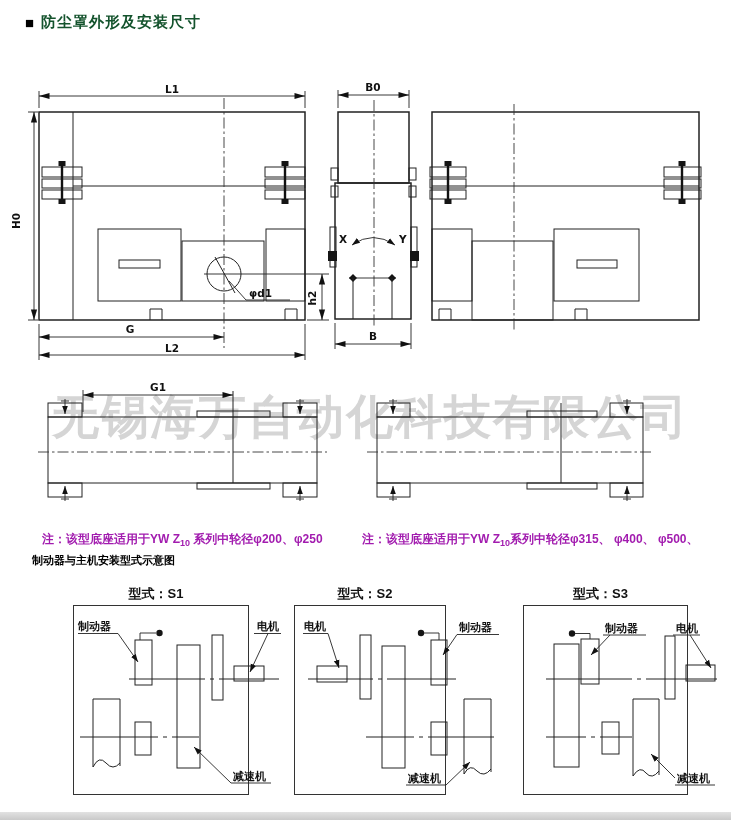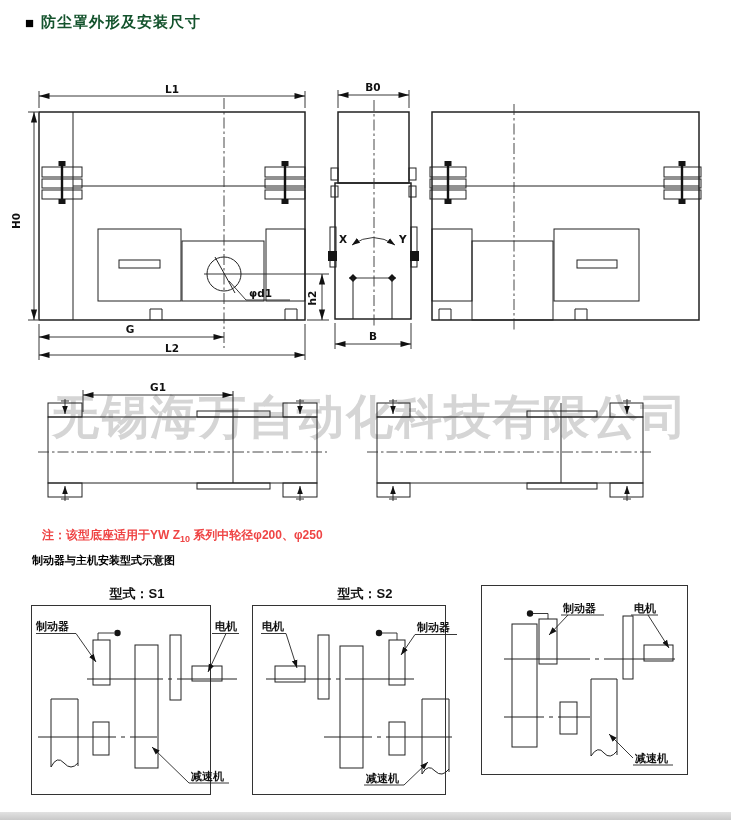--- a/index.html
+++ b/index.html
@@ -17,26 +17,26 @@
     color:rgba(150,150,150,0.40);z-index:0;user-select:none;
   }
   svg{position:absolute;z-index:1;}
   .ol{fill:none;stroke:#222;stroke-width:1.5;}
   .tl{fill:none;stroke:#222;stroke-width:1;}
   .dl{fill:none;stroke:#222;stroke-width:0.9;}
   .cl{fill:none;stroke:#333;stroke-width:0.9;stroke-dasharray:11 3 2.5 3;}
   .fl{fill:#151515;stroke:none;}
   .bolt{stroke:#111;stroke-width:2.4;}
   text.dim{font:600 10.5px "DejaVu Sans",sans-serif;fill:#111;}
-  .note{position:absolute;font-size:12px;font-weight:700;color:#ef4444;line-height:17px;z-index:2;}
+  .note{position:absolute;font-size:12px;font-weight:700;color:#a21caf;line-height:25px;z-index:2;}
   .note sub{font-size:9px;}
   .sec-heading{position:absolute;font-size:11px;font-weight:700;color:#000;z-index:2;}
   .panel{position:absolute;z-index:2;}
   .panel .ptitle{text-align:center;font-size:13px;font-weight:700;transform:translateX(16px);height:20px;}
-  .panel .pbox{border:1.5px solid #333;background:transparent;}
+  .panel .pbox{border:1.5px solid #333;background:transparent;margin-left:42px;}
   .panel svg{position:static;display:block;}
   text.plab{font:700 11px "DejaVu Sans",sans-serif;fill:#111;}
   .bottom-strip{position:absolute;left:0;top:812px;width:731px;height:8px;
     background:linear-gradient(#e2e2e2,#c9c9c9);z-index:3;}
 </style>
 </head>
 <body>
 
 <div class="page-title">
   <span class="sq">■</span>
@@ -254,25 +254,26 @@
       <line class="dl" x1="627" y1="501" x2="627" y2="486" marker-end="url(#la)"></line>
         <line class="dl" x1="623" y1="499" x2="631" y2="499"></line>
     </g>
   </g>
 </svg>
 
 <div class="note" style="left:42px;top:527px;width:330px;">
   <span>注：该型底座适用于YW Z</span><sub>10</sub><span> 系列中轮径φ200、φ250</span>
 </div>
 <div class="note" style="left:362px;top:527px;width:368px;">
+  <div><span>注：该型底座适用于YW Z</span><sub>10</sub><span>系列中轮径φ315、 φ400、 φ500、</span></div>
 </div>
 
 <div class="sec-heading" style="left:32px;top:553px;">制动器与主机安装型式示意图</div>
 
-<div class="panel" style="left:31px;top:585px;width:180px;">
+<div class="panel" style="left:31px;top:585px;width:218px;">
   <div class="ptitle">型式：S1</div>
   <div class="pbox">
   <svg width="215" height="188" viewBox="0 0 215 188">
     <g>
       <line class="tl" x1="55" y1="73" x2="131" y2="73"></line>
           <line class="tl" x1="136" y1="73" x2="140" y2="73"></line>
           <line class="tl" x1="145" y1="73" x2="205" y2="73"></line>
       <line class="tl" x1="6" y1="131" x2="84" y2="131"></line>
           <line class="tl" x1="89" y1="131" x2="93" y2="131"></line>
           <line class="tl" x1="98" y1="131" x2="125" y2="131"></line>
@@ -343,20 +344,21 @@
     <g>
       <text class="plab" x="113" y="176">减速机</text>
       <line class="dl" x1="111" y1="179" x2="151" y2="179"></line>
       <line class="dl" x1="151" y1="179" x2="175" y2="156" marker-end="url(#la)"></line>
     </g>
   </svg>
   </div>
 </div>
 
 <div class="panel" style="left:481px;top:585px;width:207px;">
+  <div class="ptitle">型式：S3</div>
   <div class="pbox">
   <svg width="204" height="188" viewBox="0 0 204 188">
     <g>
       <line class="tl" x1="22" y1="73" x2="108" y2="73"></line>
           <line class="tl" x1="113" y1="73" x2="117" y2="73"></line>
           <line class="tl" x1="122" y1="73" x2="193" y2="73"></line>
       <line class="tl" x1="22" y1="131" x2="62" y2="131"></line>
           <line class="tl" x1="67" y1="131" x2="71" y2="131"></line>
           <line class="tl" x1="76" y1="131" x2="108" y2="131"></line>
     </g>

